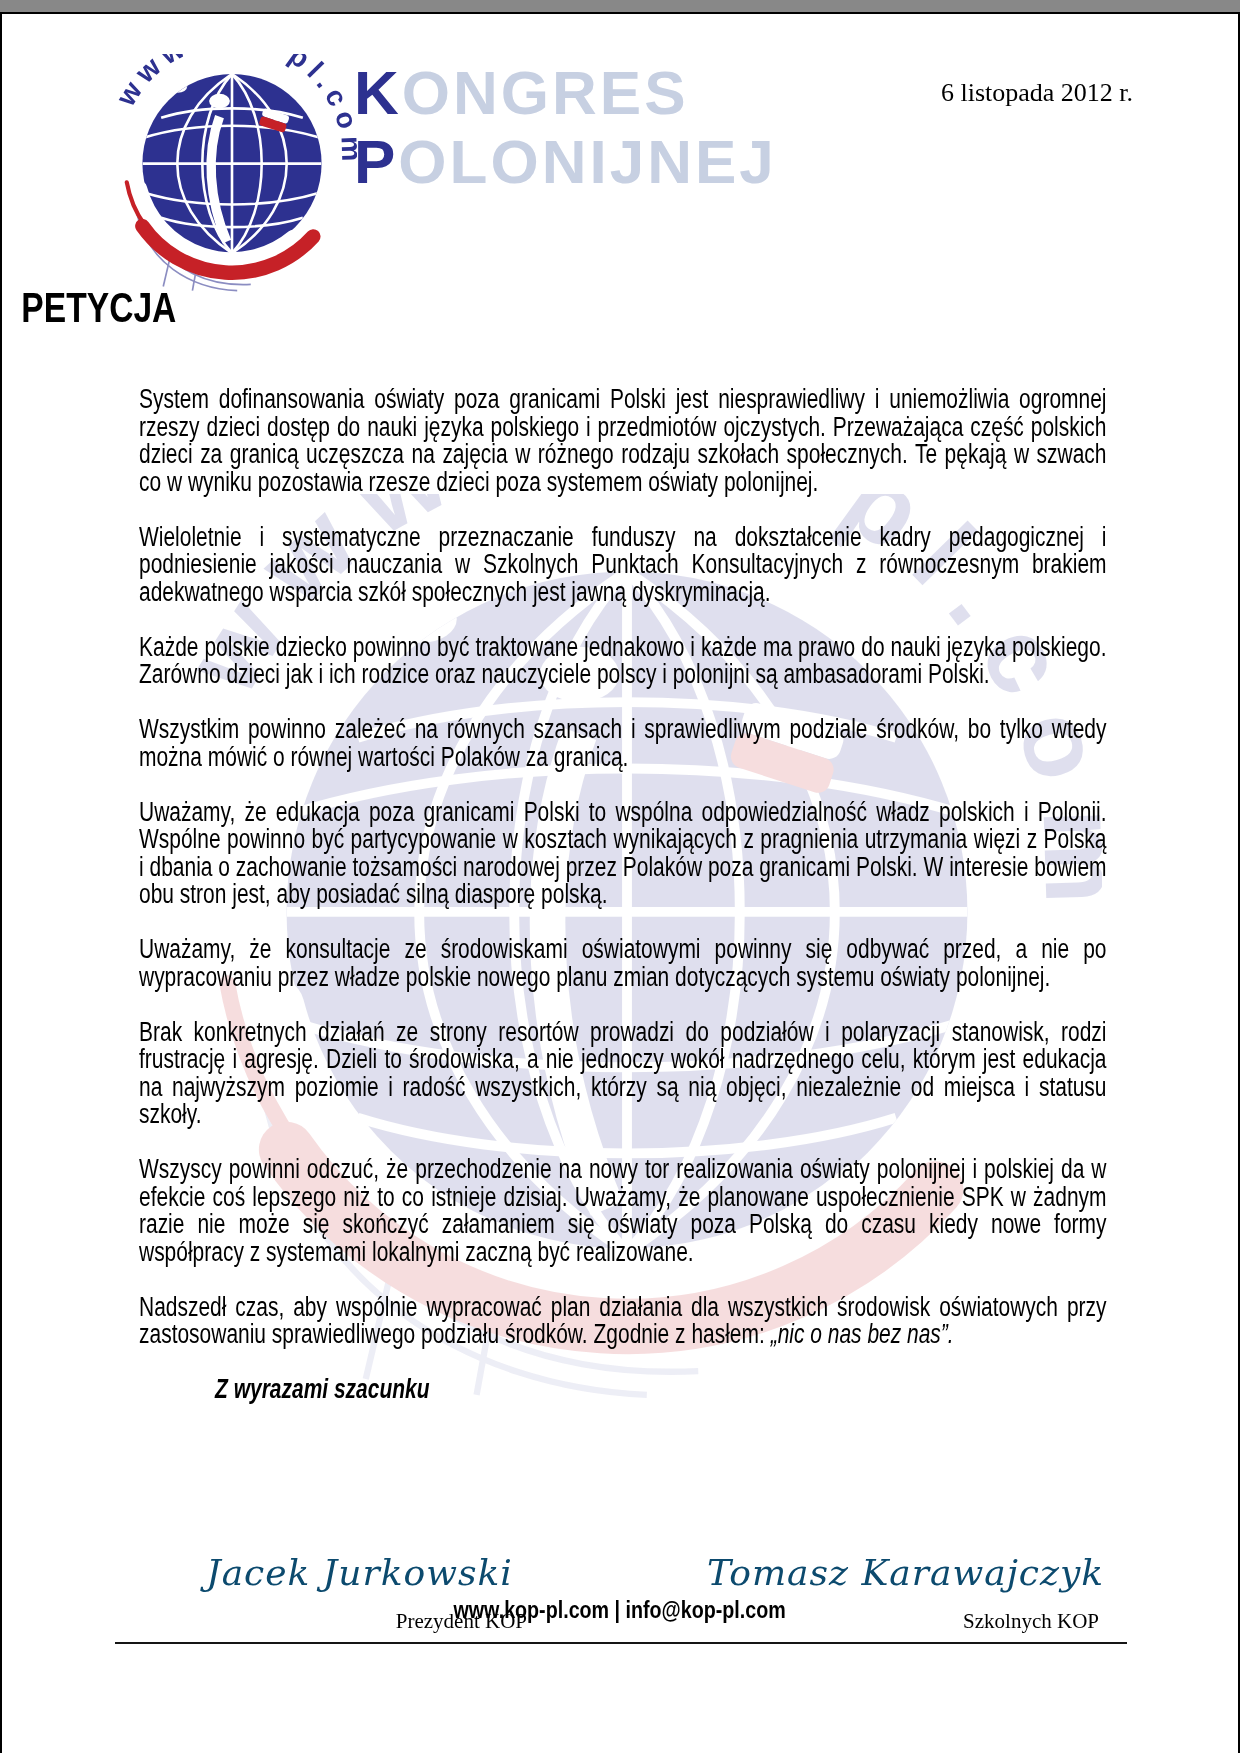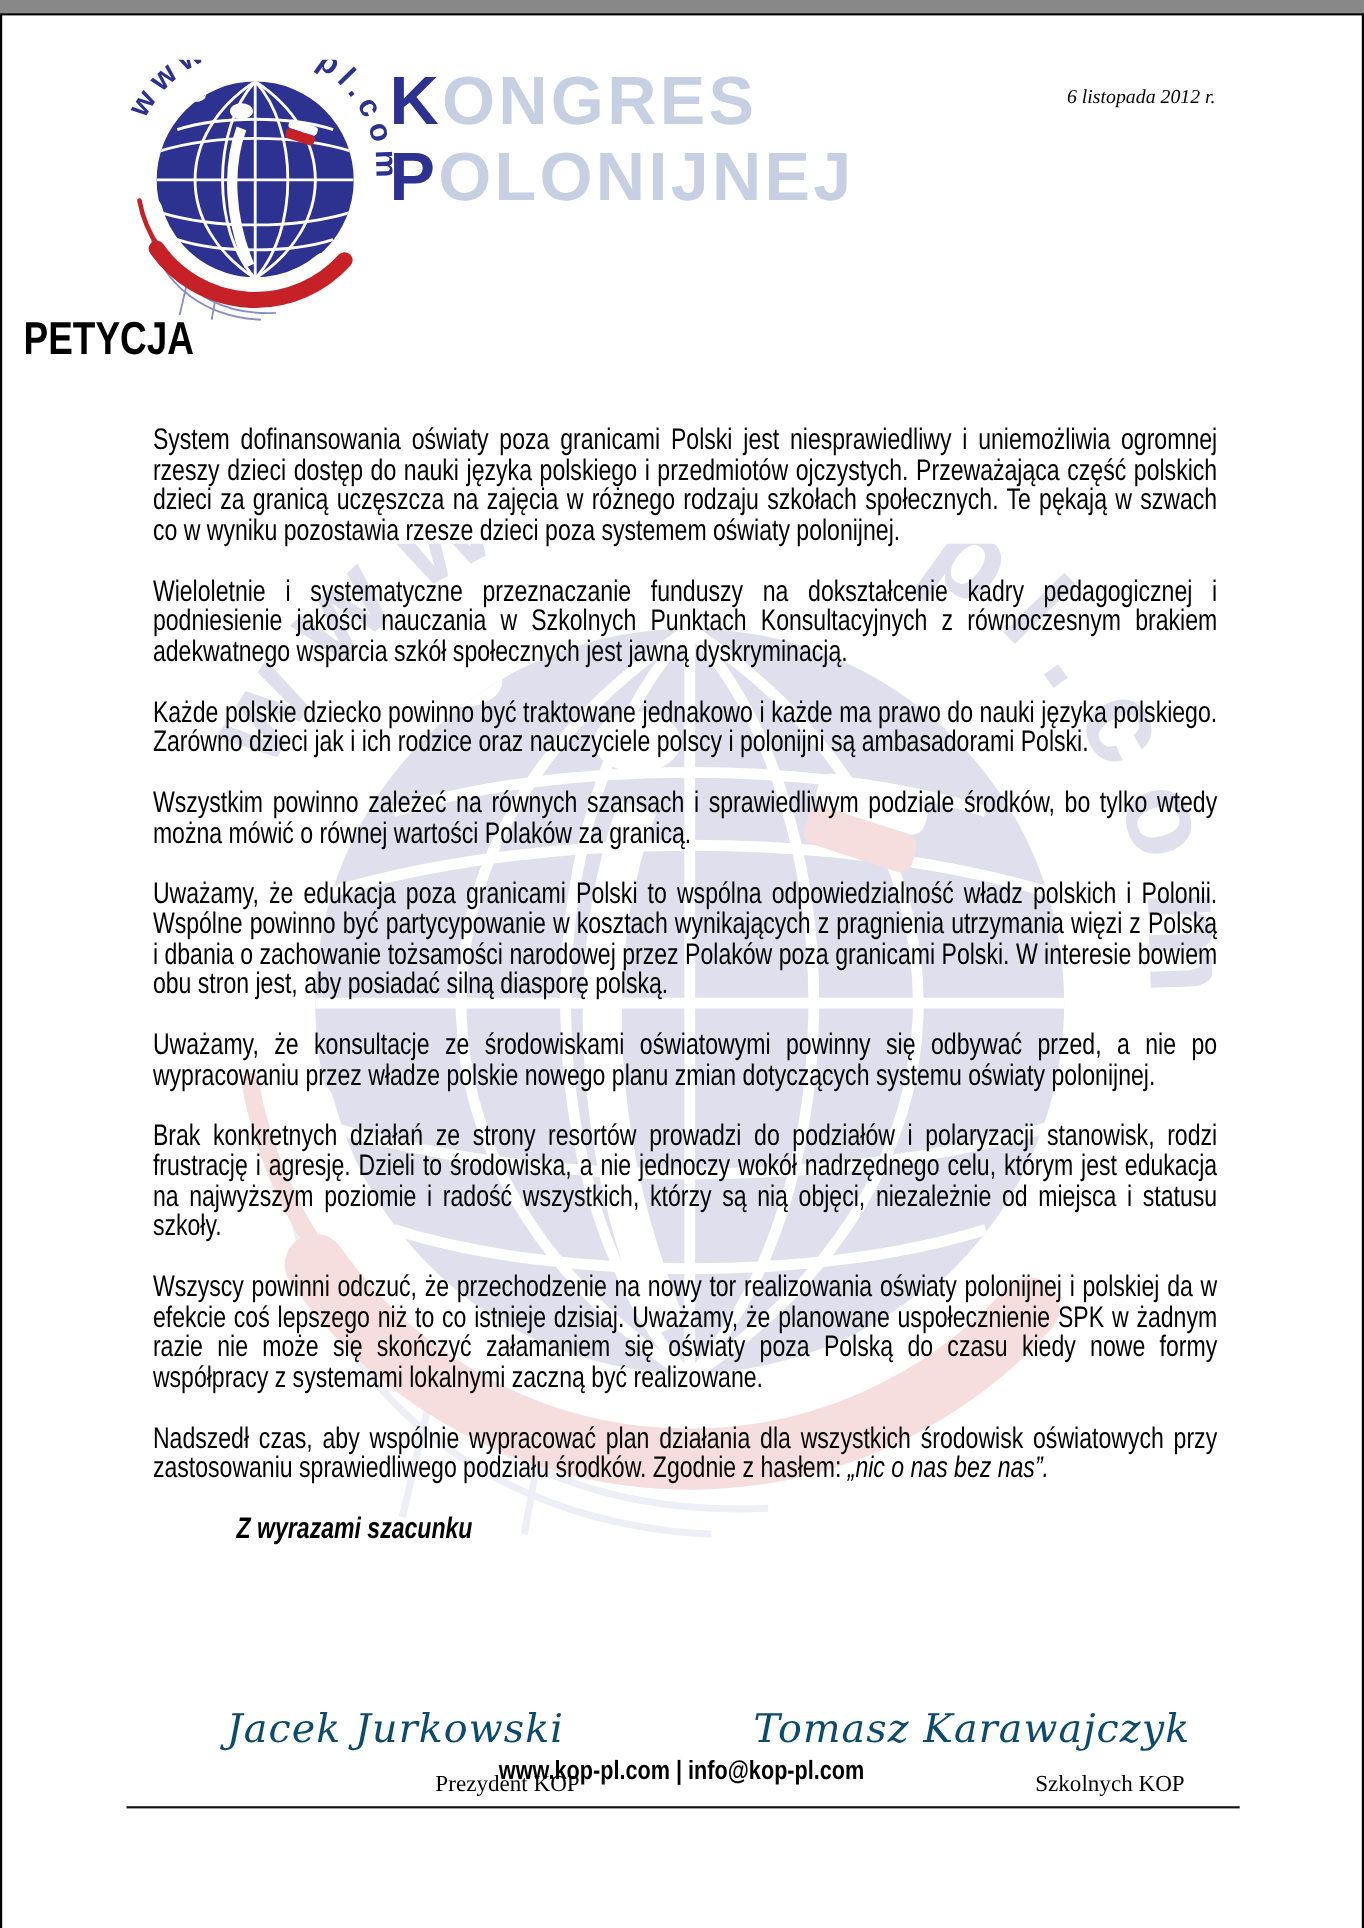--- a/index.html
+++ b/index.html
@@ -7,38 +7,38 @@
     position:relative;width:1240px;height:1753px;margin:12px auto;
     background:#fff;border:2px solid #000;box-sizing:border-box;overflow:hidden;
     font-family:"Liberation Sans", sans-serif;color:#000;
   }
   
   .logo-svg{position:absolute;left:105px;top:40px;}
   .wordmark{position:absolute;left:352px;top:44px;}
   .wordmark-line{font-weight:bold;font-size:62px;line-height:69px;letter-spacing:3px;white-space:nowrap;}
   .wordmark-line .initial{color:#2D3190;}
   .wordmark-line .rest{color:#C7D0E2;}
-  .doc-date{position:absolute;left:968px;top:64px;font-family:"Liberation Serif",serif;font-size:18px;font-style:italic;}
+  .doc-date{position:absolute;left:939px;top:64px;font-family:"Liberation Serif",serif;font-size:26px;}
   
   .doc-title{position:absolute;left:0;top:270px;width:100%;text-align:left;}
   .doc-title span{display:inline-block;font-weight:bold;font-size:42px;transform:scaleX(0.8);letter-spacing:0px;}
   
   .watermark{position:absolute;left:150px;top:480px;opacity:0.15;z-index:0;pointer-events:none;}
   
   .body-text{
     position:absolute;left:137px;top:372px;width:1246px;
     transform:scaleX(0.7765);transform-origin:0 0;
     font-size:27px;line-height:27.5px;text-align:justify;z-index:1;
   }
   .body-text p{margin:0 0 27.5px 0;}
   .body-text em{font-style:italic;}
   .closing{font-weight:bold;font-style:italic;margin:27.5px 0 0 98px;font-size:27px;text-align:left;}
   
   .sig-left{position:absolute;left:190px;top:1538px;width:335px;z-index:1;}
-  .sig-right{position:absolute;left:683px;top:1538px;width:392px;z-index:1;}
+  .sig-right{position:absolute;left:705px;top:1538px;width:392px;z-index:1;}
   .sig-name{font-family:"DejaVu Serif",serif;font-style:italic;font-size:36px;text-align:center;letter-spacing:1px;color:#0c4a6e;white-space:nowrap;}
   .sig-title{font-family:"Liberation Serif",serif;font-size:21px;text-align:right;margin-top:16px;}
   
   .footer-rule{position:absolute;left:113px;right:111px;top:1628px;border-top:2px solid #151515;z-index:1;}
   .footer{position:absolute;left:0;top:1582px;width:100%;text-align:center;z-index:1;}
   .footer span{display:inline-block;font-weight:bold;font-size:24px;transform:scaleX(0.82);}
 </style>
 </head>
 <body>
 

